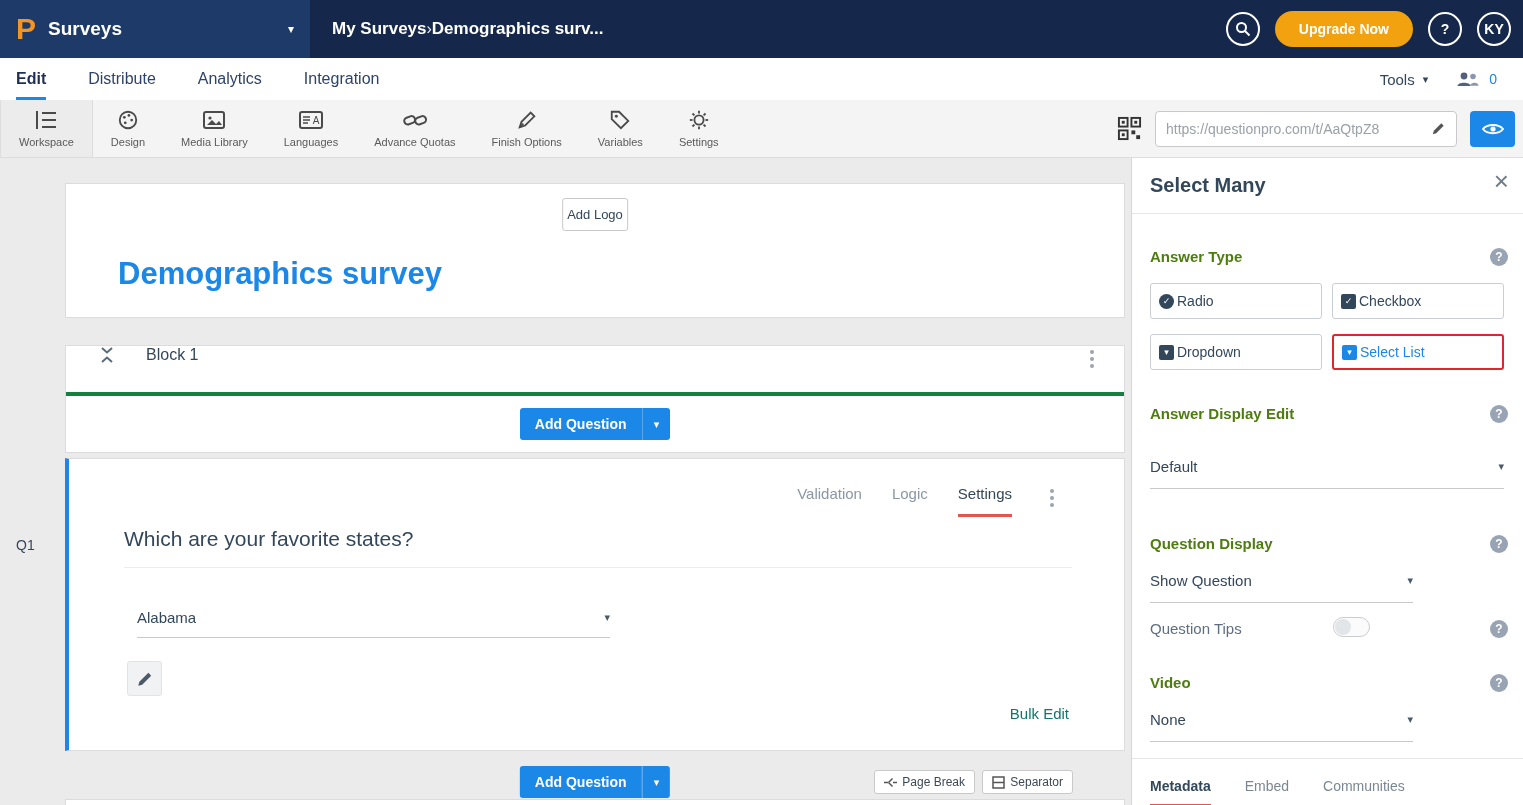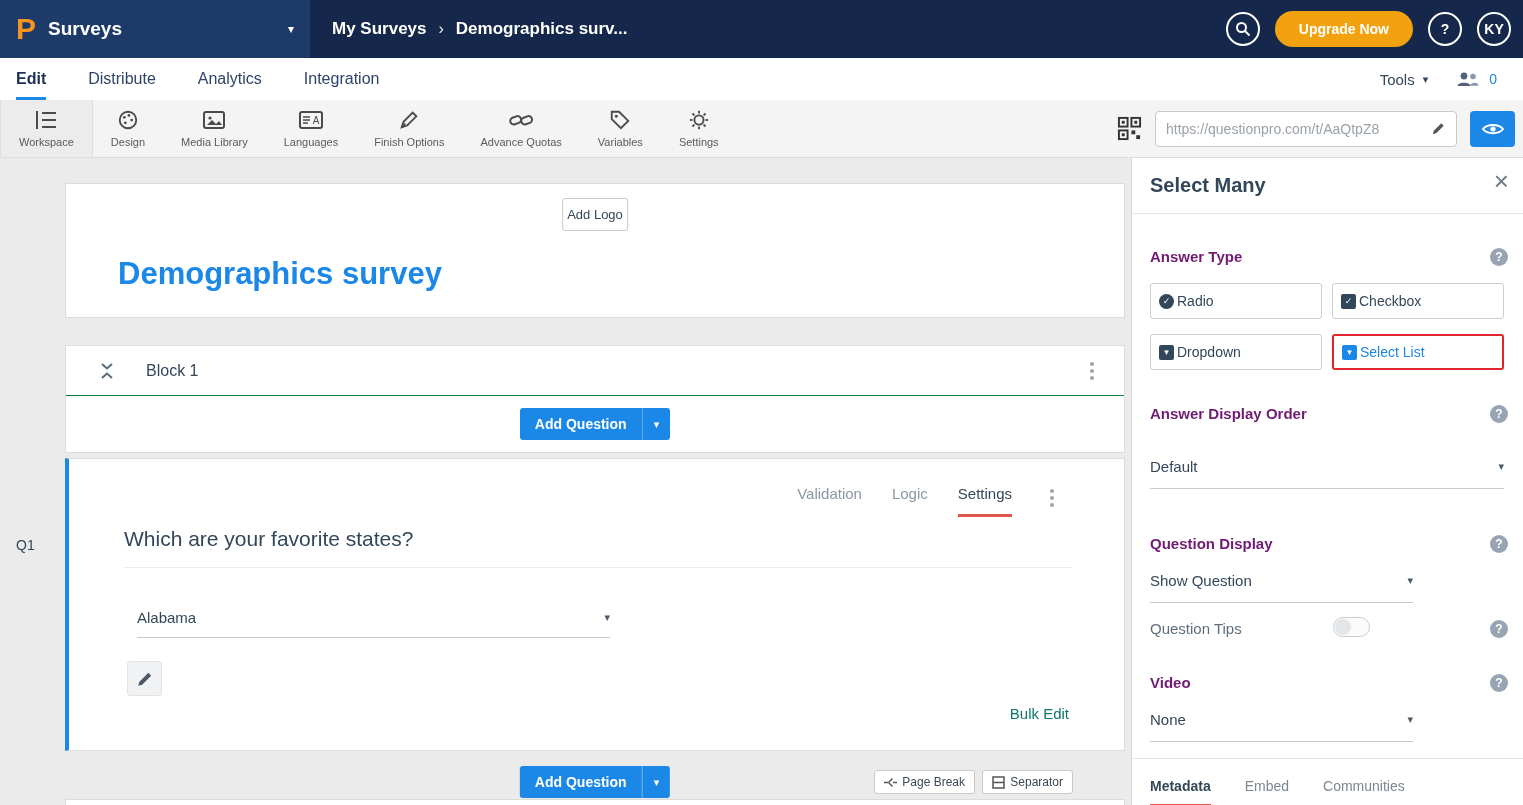--- a/index.html
+++ b/index.html
@@ -5,21 +5,21 @@
   *{box-sizing:border-box;margin:0;padding:0}
   html,body{width:1523px;height:805px}
   body{position:relative;font-family:"Liberation Sans",sans-serif;background:#ebebeb;overflow:hidden}
 
   
   .topbar{position:absolute;top:0;left:0;right:0;height:58px;background:#15284B;display:flex;align-items:center;z-index:10}
   .brand{width:310px;height:58px;background:#1E3A68;display:flex;align-items:center;gap:12px;padding:0 16px;position:relative;cursor:pointer}
   .logo{color:#F7941E;font-size:30px;font-weight:bold;line-height:1}
   .brand-name{color:#fff;font-size:19px;font-weight:bold}
   .brand-caret{position:absolute;right:16px;color:#fff;font-size:12px}
-  .crumbs{display:flex;align-items:center;gap:12px;margin-left:22px;color:#fff;font-size:17px;font-weight:bold}
+  .crumbs{display:flex;align-items:center;margin-left:22px;color:#fff;font-size:17px;font-weight:bold}
   .crumb-sep{font-size:16px;font-weight:normal;opacity:.9}
   .top-right{margin-left:auto;display:flex;align-items:center;gap:15px;padding-right:12px}
   .ring{width:34px;height:34px;border:2px solid #fff;border-radius:50%;display:flex;align-items:center;justify-content:center;color:#fff;font-weight:bold;font-size:14px;background:transparent;cursor:pointer;font-family:inherit}
   .upgrade{background:#F2A20E;color:#fff;border:none;border-radius:19px;font-size:14px;font-weight:bold;padding:10px 24px;font-family:inherit;cursor:pointer}
 
   
   .navbar{position:absolute;top:58px;left:0;right:0;height:42px;background:#fff;display:flex;align-items:center;padding:0 26px 0 16px}
   .nav-tabs{display:flex;gap:42px;height:100%}
   .nav-tab{display:flex;align-items:center;font-size:16px;color:#2e4369;height:100%;border-bottom:3px solid transparent;padding-top:3px;cursor:pointer}
   .nav-tab.active{font-weight:bold;color:#1d2f55;border-bottom-color:#1B87E6}
@@ -42,21 +42,21 @@
 
   
   .canvas{position:absolute;top:158px;left:0;width:1131px;bottom:0}
   .qid{position:absolute;left:16px;top:379px;font-size:14px;color:#33475B}
 
   .survey-card{position:absolute;left:65px;top:25px;width:1060px;height:135px;background:#fff;border:1px solid #dcdcdc}
   .add-logo{position:absolute;top:14px;left:50%;transform:translateX(-50%);background:#fff;border:1px solid #c9c9c9;border-radius:3px;font-size:13px;color:#33475B;padding:8px 4px;font-family:inherit;cursor:pointer}
   .survey-title{position:absolute;left:52px;top:72px;font-size:31px;color:#1B87E6;cursor:pointer}
 
   .block-card{position:absolute;left:65px;top:187px;width:1060px;height:108px;background:#fff;border:1px solid #dcdcdc}
-  .block-head{height:50px;border-bottom:1px solid #15803d;display:flex;align-items:center;padding:12px 26px}
+  .block-head{height:50px;border-bottom:4px solid #15803d;display:flex;align-items:flex-start;padding:0 26px}
   .collapse-btn{background:none;border:none;cursor:pointer;display:flex;margin-left:8px}
   .block-title{margin-left:32px;font-size:16px;color:#33475B}
   .kebab{display:flex;flex-direction:column;gap:3px;background:none;border:none;cursor:pointer;padding:4px}
   .kebab i{width:4px;height:4px;border-radius:50%;background:#9aa5af}
   .block-head .kebab{margin-left:auto}
   .add-q-row{height:56px;display:flex;align-items:center;justify-content:center}
 
   .btn-split{display:flex}
   .btn-split-main{background:#1B87E6;color:#fff;font-size:14px;font-weight:bold;padding:8px 15px;border:none;border-radius:3px 0 0 3px;font-family:inherit;cursor:pointer}
   .btn-split-caret{background:#1B87E6;border:none;border-left:1px solid #5aa6ea;border-radius:0 3px 3px 0;color:#fff;padding:0 11px;font-size:11px;cursor:pointer}
@@ -80,21 +80,21 @@
   .sep-btn{right:52px}
   .next-strip{position:absolute;left:65px;top:641px;width:1060px;height:6px;background:#fff;border:1px solid #dcdcdc;border-bottom:none}
 
   
   .panel{position:absolute;top:158px;left:1131px;width:392px;bottom:0;background:#fff;border-left:1px solid #d7d7d7}
   .panel-title{position:absolute;left:18px;top:16px;font-size:20px;color:#33475B}
   .panel-close{position:absolute;right:14px;top:10px;font-size:26px;color:#6f7b87;background:none;border:none;line-height:1;cursor:pointer;font-family:inherit}
   .panel-divider{position:absolute;left:0;right:0;height:1px;background:#e6e6e6}
   .pd-head{top:55px}
   .pd-bottom{top:600px}
-  .p-label{position:absolute;left:18px;font-size:15px;font-weight:bold;color:#701a75}
+  .p-label{position:absolute;left:18px;font-size:15px;font-weight:bold;color:#4d7c0f}
   .p-label.light{font-weight:normal;color:#5f6e7e}
   .help{position:absolute;right:15px;width:18px;height:18px;border-radius:50%;background:#98A4B3;color:#fff;font-size:12px;font-weight:bold;display:flex;align-items:center;justify-content:center;border:none;cursor:pointer;font-family:inherit}
   .type-btn{position:absolute;width:172px;height:36px;background:#fff;border:1px solid #c9ced4;border-radius:3px;display:flex;align-items:center;gap:3px;padding:0 8px;font-size:14px;color:#33475B;font-family:inherit;cursor:pointer}
   .type-btn.selected{border:2px solid #E0262C;color:#1B87E6}
   .t-ico{width:15px;height:15px;background:#33475B;display:flex;align-items:center;justify-content:center;color:#fff;font-size:9px;flex:0 0 auto}
   .t-ico.round{border-radius:50%}
   .t-ico.square{border-radius:2px}
   .t-ico.blue{background:#1B87E6}
   .p-select{position:absolute;left:18px;border-bottom:1px solid #c9c9c9;padding-bottom:13px;display:flex;align-items:center;justify-content:space-between;font-size:15px;color:#33475B;cursor:pointer}
   .p-select.full{width:354px}
@@ -188,32 +188,32 @@
     <svg width="26" height="22" viewBox="0 0 26 22">
         <rect x="2" y="3" width="22" height="16" rx="2" fill="none" stroke="#4a4a4a" stroke-width="2"></rect>
         <text x="18" y="15" font-size="10" fill="#4a4a4a" text-anchor="middle">A</text>
         <line x1="5" y1="8" x2="12" y2="8" stroke="#4a4a4a" stroke-width="1.5"></line>
         <line x1="5" y1="11" x2="12" y2="11" stroke="#4a4a4a" stroke-width="1.5"></line>
         <line x1="5" y1="14" x2="10" y2="14" stroke="#4a4a4a" stroke-width="1.5"></line>
       </svg>
     <span>Languages</span>
   </div>
   <div class="tool-item">
+    <svg width="26" height="22" viewBox="0 0 26 22" fill="none" stroke="#4a4a4a" stroke-width="2">
+        <rect x="2" y="8" width="11" height="7" rx="3.5" transform="rotate(-20 7 11)"></rect>
+        <rect x="13" y="8" width="11" height="7" rx="3.5" transform="rotate(-20 18 11)"></rect>
+      </svg>
+    <span>Advance Quotas</span>
+  </div>
+  <div class="tool-item">
     <svg width="24" height="22" viewBox="0 0 24 24">
         <path d="M4 20 L6 14 L16 4 L20 8 L10 18 Z" fill="none" stroke="#4a4a4a" stroke-width="2"></path>
         <line x1="4" y1="20" x2="8" y2="16" stroke="#4a4a4a" stroke-width="2"></line>
       </svg>
     <span>Finish Options</span>
-  </div>
-  <div class="tool-item">
-    <svg width="26" height="22" viewBox="0 0 26 22" fill="none" stroke="#4a4a4a" stroke-width="2">
-        <rect x="2" y="8" width="11" height="7" rx="3.5" transform="rotate(-20 7 11)"></rect>
-        <rect x="13" y="8" width="11" height="7" rx="3.5" transform="rotate(-20 18 11)"></rect>
-      </svg>
-    <span>Advance Quotas</span>
   </div>
   <div class="tool-item">
     <svg width="24" height="22" viewBox="0 0 24 24">
         <path d="M3 3 h8 l10 10 -8 8 L3 11 Z" fill="none" stroke="#4a4a4a" stroke-width="2"></path>
         <circle cx="8" cy="8" r="1.6" fill="#4a4a4a"></circle>
       </svg>
     <span>Variables</span>
   </div>
   <div class="tool-item">
     <svg width="24" height="22" viewBox="0 0 24 24" stroke="#4a4a4a" stroke-width="2" fill="none">
@@ -361,21 +361,21 @@
   </button>
   <button class="type-btn" style="left:18px;top:176px">
     <span class="t-ico square">▾</span>
     <span>Dropdown</span>
   </button>
   <button class="type-btn selected" style="left:200px;top:176px">
     <span class="t-ico square blue">▾</span>
     <span>Select List</span>
   </button>
 
-  <span class="p-label" style="top:247px">Answer Display Order</span>
+  <span class="p-label" style="top:247px">Answer Display Edit</span>
   <button class="help" style="top:247px">?</button>
   <div class="p-select full" style="top:300px">
     <span>Default</span>
     <span class="sel-caret">▾</span>
   </div>
 
   <span class="p-label" style="top:377px">Question Display</span>
   <button class="help" style="top:377px">?</button>
   <div class="p-select half" style="top:414px">
     <span>Show Question</span>

